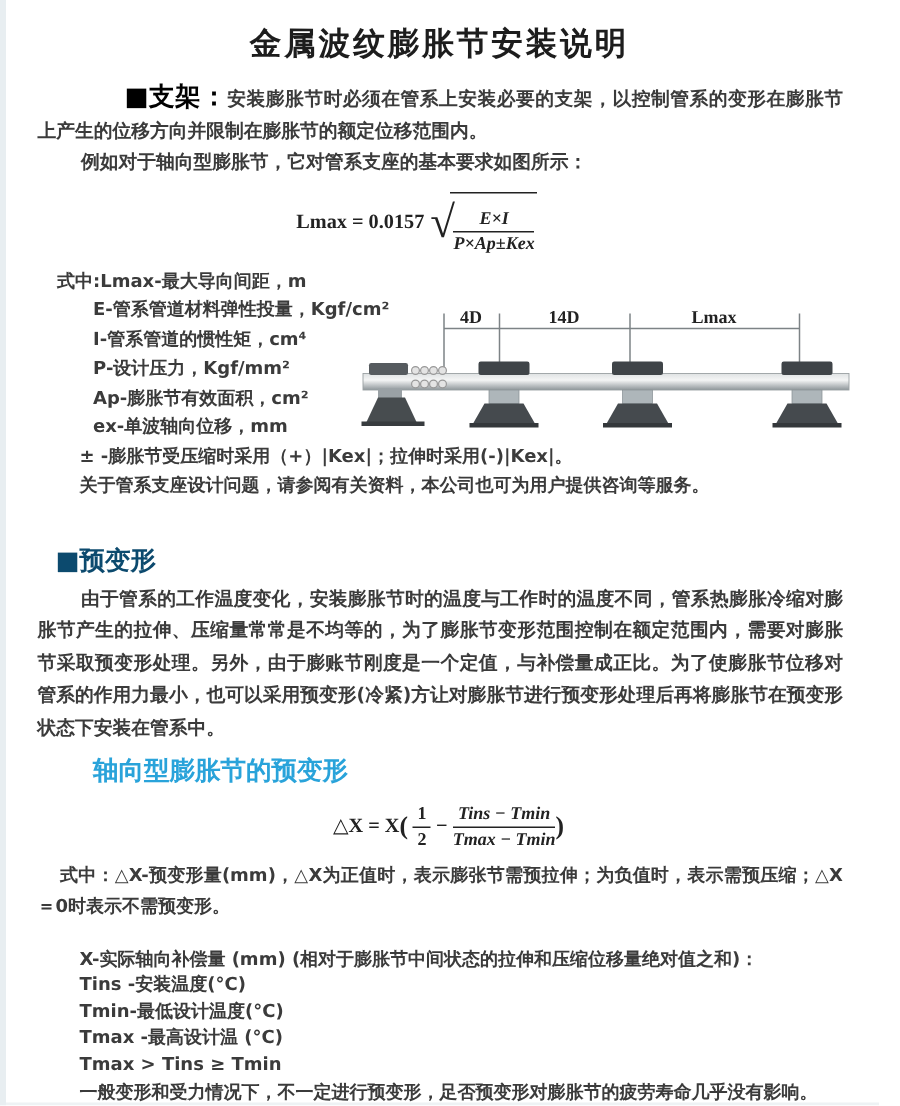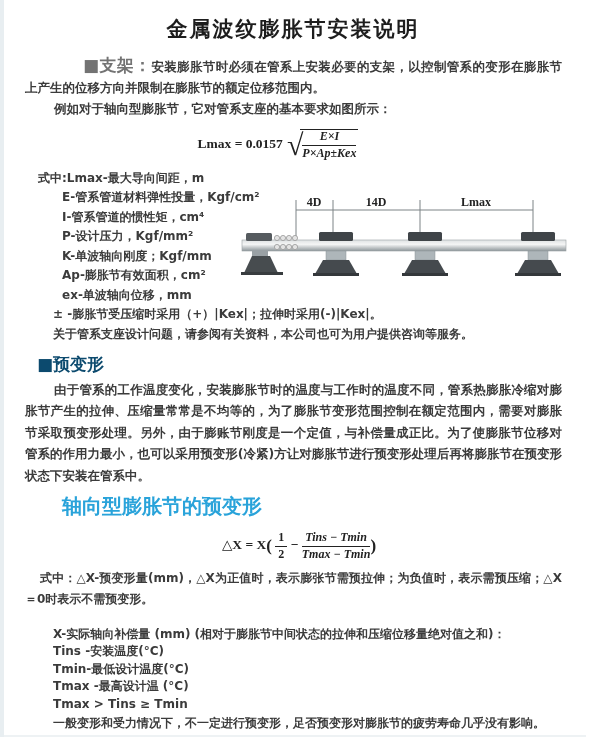--- a/index.html
+++ b/index.html
@@ -6,41 +6,41 @@
   .page{
     width:586px;height:737px;background:#ffffff;position:relative;overflow:hidden;
     font-family:"DejaVu Sans","Liberation Sans",sans-serif;color:#3b3b3b;
     box-shadow:inset 4px 0 0 #e8eef1, inset 0 -2px 0 #eef2f4;
   }
   .doc-title{
     font-size:21px;font-weight:700;text-align:center;color:#1d1d1d;
     padding-top:15px;margin:0 0 12px 0;letter-spacing:2px;
   }
   .para{font-size:12.5px;line-height:21px;font-weight:600;text-align:justify;margin:0 24px 0 25px;}
-  .sec-head{color:#737373;font-size:17px;font-weight:700;}
+  .sec-head{color:#000000;font-size:17px;font-weight:700;}
   .indent-first{text-indent:58px;}
   .indent-eg{text-indent:29px;}
   .formula{
     font-family:"Liberation Serif","DejaVu Serif",serif;font-weight:700;color:#222;
     text-align:center;font-size:13.5px;
   }
   .f1{margin:10px 0 8px -30px;}
   .frac{display:inline-block;vertical-align:middle;text-align:center;line-height:1.15;font-size:12px;}
   .frac .fnum{display:block;border-bottom:1px solid #222;padding:0 3px 1px 3px;}
   .frac .fden{display:block;padding-top:1px;}
   .radical{font-size:30px;font-weight:400;vertical-align:middle;margin:0 -3px 0 4px;line-height:0;}
-  .radicand{display:inline-block;border-top:1.5px solid #222;vertical-align:middle;padding:0 2px 0 2px;}
+  .radicand{display:inline-block;border-top:1.5px solid #222;vertical-align:middle;padding:10px 2px 0 2px;}
   .it{font-style:italic;}
   .paren{font-size:17px;vertical-align:middle;font-weight:700;}
   .defs-wrap{position:relative;margin-top:4px;height:176px;}
   .defline{display:block;font-size:12px;line-height:19.5px;font-weight:600;color:#3b3b3b;}
   .ml38{margin-left:38px;} .ml62{margin-left:62px;} .ml53{margin-left:53px;}
   .diagram{position:absolute;left:238px;top:24px;width:332px;height:102px;}
   .h2{font-size:17px;font-weight:700;color:#0c4a6e;margin:8px 0 3px 37px;}
-  .h3{font-size:20px;font-weight:700;color:#29a3da;margin:7px 0 2px 62px;}
+  .h3{font-size:17px;font-weight:700;color:#29a3da;margin:7px 0 2px 62px;}
   .h4{font-size:16px;font-weight:700;color:#1b9cd6;margin:10px 0 0 38px;}
   .f2{margin:11px 0 6px 12px;}
   .explain{font-size:12px;line-height:21px;font-weight:600;margin:2px 24px 16px 25px;text-indent:15px;text-align:justify;}
   .tempdefs .defline{line-height:17.5px;font-size:12px;}
   .note{margin-top:2px;}
   svg text{font-family:"Liberation Serif","DejaVu Serif",serif;font-weight:700;fill:#222;}
 </style>
 </head>
 <body>
 
@@ -54,21 +54,20 @@
 
   <div class="formula f1">
     <span>Lmax = 0.0157</span><span class="radical">√</span><span class="radicand"><span class="frac it"><span class="fnum">E×I</span><span class="fden">P×Ap±Kex</span></span></span>
   </div>
 
   <div class="defs-wrap">
     <span class="defline ml38">式中:Lmax-最大导向间距，m</span>
     <span class="defline ml62">E-管系管道材料弹性投量，Kgf/cm²</span>
     <span class="defline ml62">I-管系管道的惯性矩，cm⁴</span>
     <span class="defline ml62">P-设计压力，Kgf/mm²</span>
-    <span class="defline ml62">K-单波轴向刚度；Kgf/mm</span>
     <span class="defline ml62">Ap-膨胀节有效面积，cm²</span>
     <span class="defline ml62">ex-单波轴向位移，mm</span>
     <span class="defline ml53">± -膨胀节受压缩时采用（+）|Kex|；拉伸时采用(-)|Kex|。</span>
     <span class="defline ml53">关于管系支座设计问题，请参阅有关资料，本公司也可为用户提供咨询等服务。</span>
 
     <svg class="diagram" viewBox="0 0 332 102">
       <defs>
         <linearGradient id="pipeGrad" x1="0" y1="0" x2="0" y2="1">
           <stop offset="0" stop-color="#dfe2e3"></stop>
           <stop offset="0.4" stop-color="#f4f5f5"></stop>

